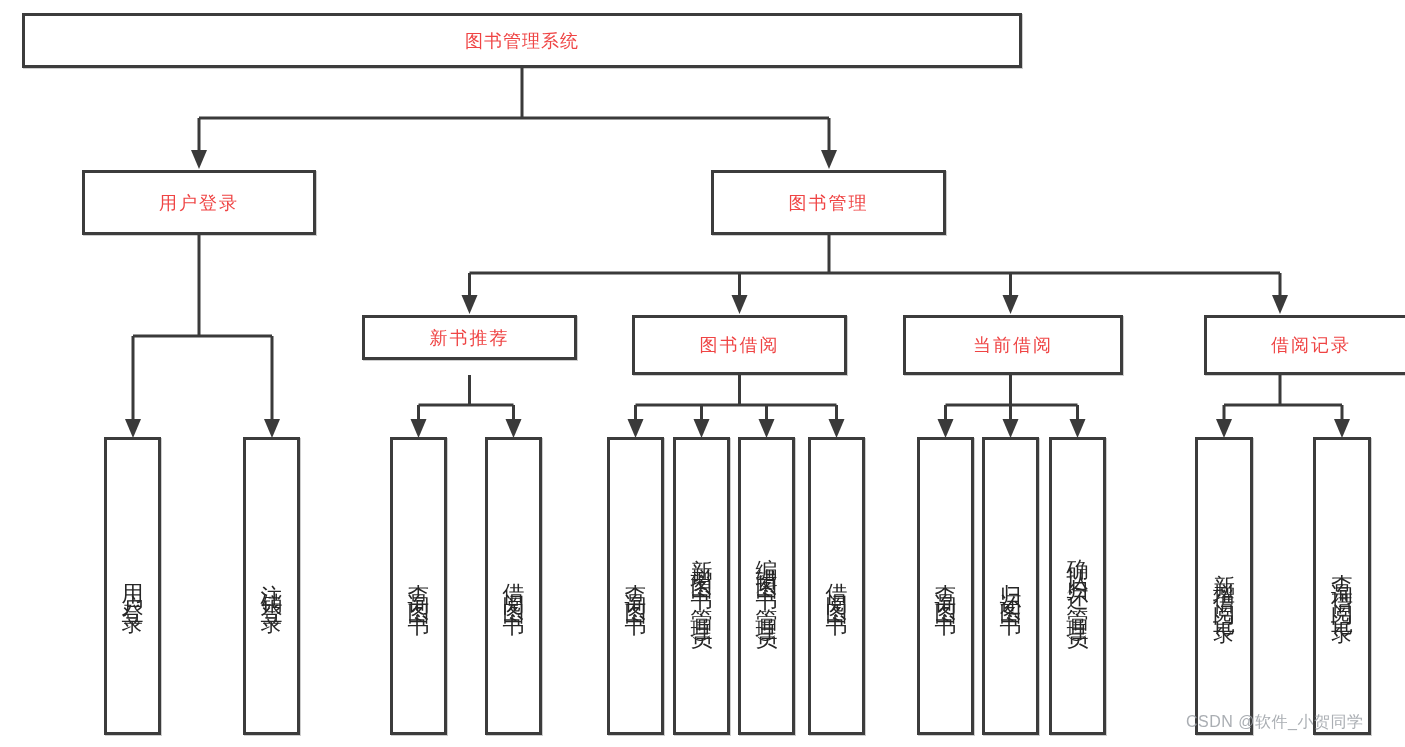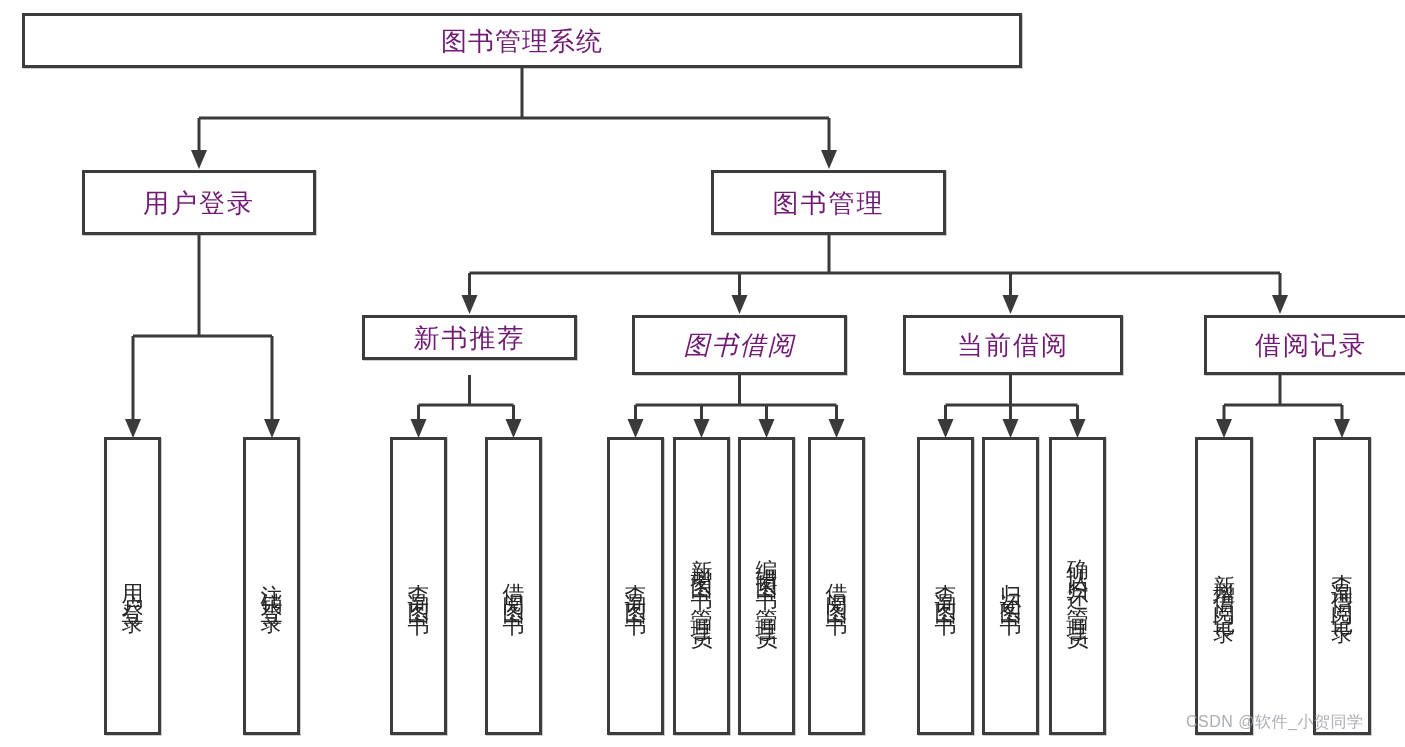--- a/index.html
+++ b/index.html
@@ -7,35 +7,35 @@
     position:relative;width:1405px;height:747px;background:#ffffff;overflow:hidden;
     font-family:"Liberation Sans","DejaVu Sans",sans-serif;color:#262626;
   }
   #wires{position:absolute;left:0;top:0;width:1405px;height:747px;}
   .box{
     position:absolute;background:#ffffff;border:3px solid #3c3c3c;
     box-sizing:border-box;display:flex;align-items:center;justify-content:center;
     box-shadow:1px 1px 0 rgba(60,60,60,0.25);
   }
   .hlabel{
-    font-size:26px;letter-spacing:2px;color:#701a75;white-space:nowrap;line-height:1;
+    font-size:18px;letter-spacing:2px;color:#ef4444;white-space:nowrap;line-height:1;
   }
   .root-label{letter-spacing:1px;}
   .vlabel{
     writing-mode:vertical-rl;text-orientation:mixed;
     font-size:22px;letter-spacing:10px;line-height:1;color:#262626;white-space:nowrap;
   }
   
   .n-root{left:22px;top:13px;width:1000px;height:55px;}
   
   .n-login{left:82px;top:170px;width:234px;height:65px;}
   .n-mgmt{left:711px;top:170px;width:235px;height:65px;}
   
   .n-rec{left:362px;top:315px;width:215px;height:45px;}
-  .n-borrow{left:632px;top:315px;width:215px;height:60px;font-style:italic;}
+  .n-borrow{left:632px;top:315px;width:215px;height:60px;}
   .n-current{left:903px;top:315px;width:220px;height:60px;}
   .n-records{left:1204px;top:315px;width:214px;height:60px;}
   
   .leaf{top:437px;width:57px;height:298px;}
   .lf-1{left:104px;}  .lf-2{left:243px;}
   .lf-3{left:390px;}  .lf-4{left:485px;}
   .lf-5{left:607px;}  .lf-6{left:673px;}  .lf-7{left:738px;}  .lf-8{left:808px;}
   .lf-9{left:917px;}  .lf-10{left:982px;} .lf-11{left:1049px;}
   .lf-12{left:1195px;width:58px;} .lf-13{left:1313px;width:58px;}
   .watermark{

